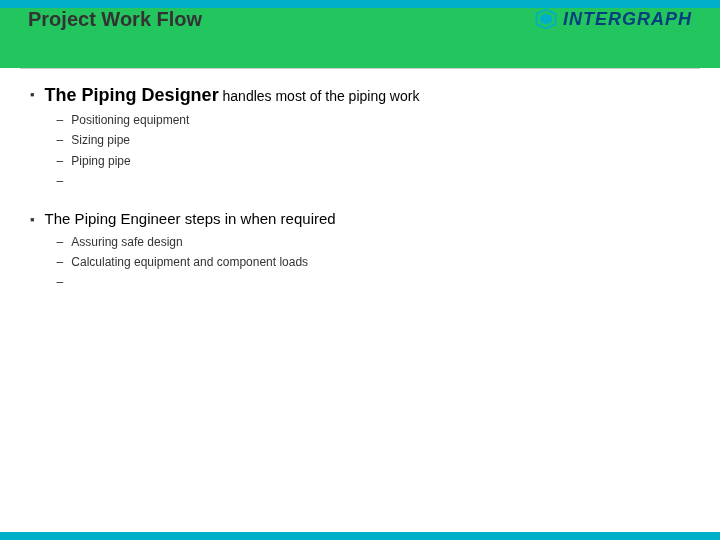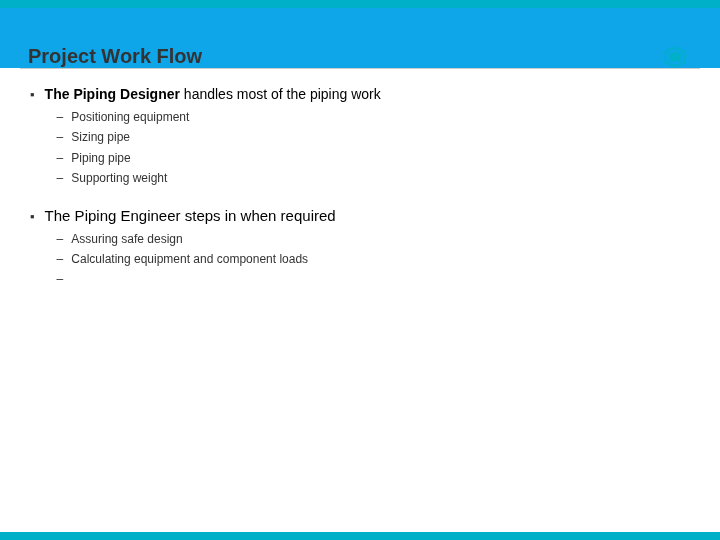--- a/index.html
+++ b/index.html
@@ -37,23 +37,23 @@
       left: 0;
     }
 
     
     .header {
       position: absolute;
       top: 8px;
       left: 0;
       right: 0;
       height: 60px;
-      background: #0ea5e9;
-      display: flex;
-      align-items: flex-end;
+      background: #22c55e;
+      display: flex;
+      align-items: flex-start;
       justify-content: space-between;
       padding: 0 28px 0 28px;
       gap: 24px;
     }
 
     .page-title {
       font-size: 20px;
       font-weight: bold;
       color: #333333;
     }
@@ -132,21 +132,21 @@
 
     .sub-dash {
       margin-right: 8px;
       color: #333;
       font-size: 12px;
     }
 
     
     .bold-part {
       font-weight: bold;
-      font-size: 14px;
+      font-size: 18px;
     }
 
     .normal-part {
       font-weight: normal;
       font-size: 14px;
     }
 
     .bold-part-eng {
       font-weight: normal;
       font-size: 15px;
@@ -163,20 +163,21 @@
 <div class="top-bar"></div>
 
 <div class="header">
   <h1 class="page-title">Project Work Flow</h1>
   <div class="logo-area">
 
     <svg class="logo-icon" viewBox="0 0 30 30" xmlns="http://www.w3.org/2000/svg">
       <polygon points="15,2 28,8 28,22 15,28 2,22 2,8" fill="none" stroke="#00b0c8" stroke-width="2.5"></polygon>
       <polygon points="15,7 23,11 23,19 15,23 7,19 7,11" fill="#00b0c8"></polygon>
     </svg>
+    <span class="logo-text">INTERGRAPH</span>
   </div>
 </div>
 
 <div class="divider"></div>
 
 <div class="content">
 
   <div class="section">
     <span class="bullet">▪</span>
     <div class="section-content">
@@ -191,21 +192,20 @@
         <li>
           <span class="sub-dash">–</span>
           <span>Sizing pipe</span>
         </li>
         <li>
           <span class="sub-dash">–</span>
           <span>Piping pipe</span>
         </li>
         <li>
           <span class="sub-dash">–</span>
-          <span>Supporting weight</span>
         </li>
       </ul>
     </div>
   </div>
 
   <div class="section">
     <span class="bullet">▪</span>
     <div class="section-content">
       <div>
         <span class="bold-part-eng">The Piping Engineer</span><span class="normal-part-eng"> steps in when required</span>

